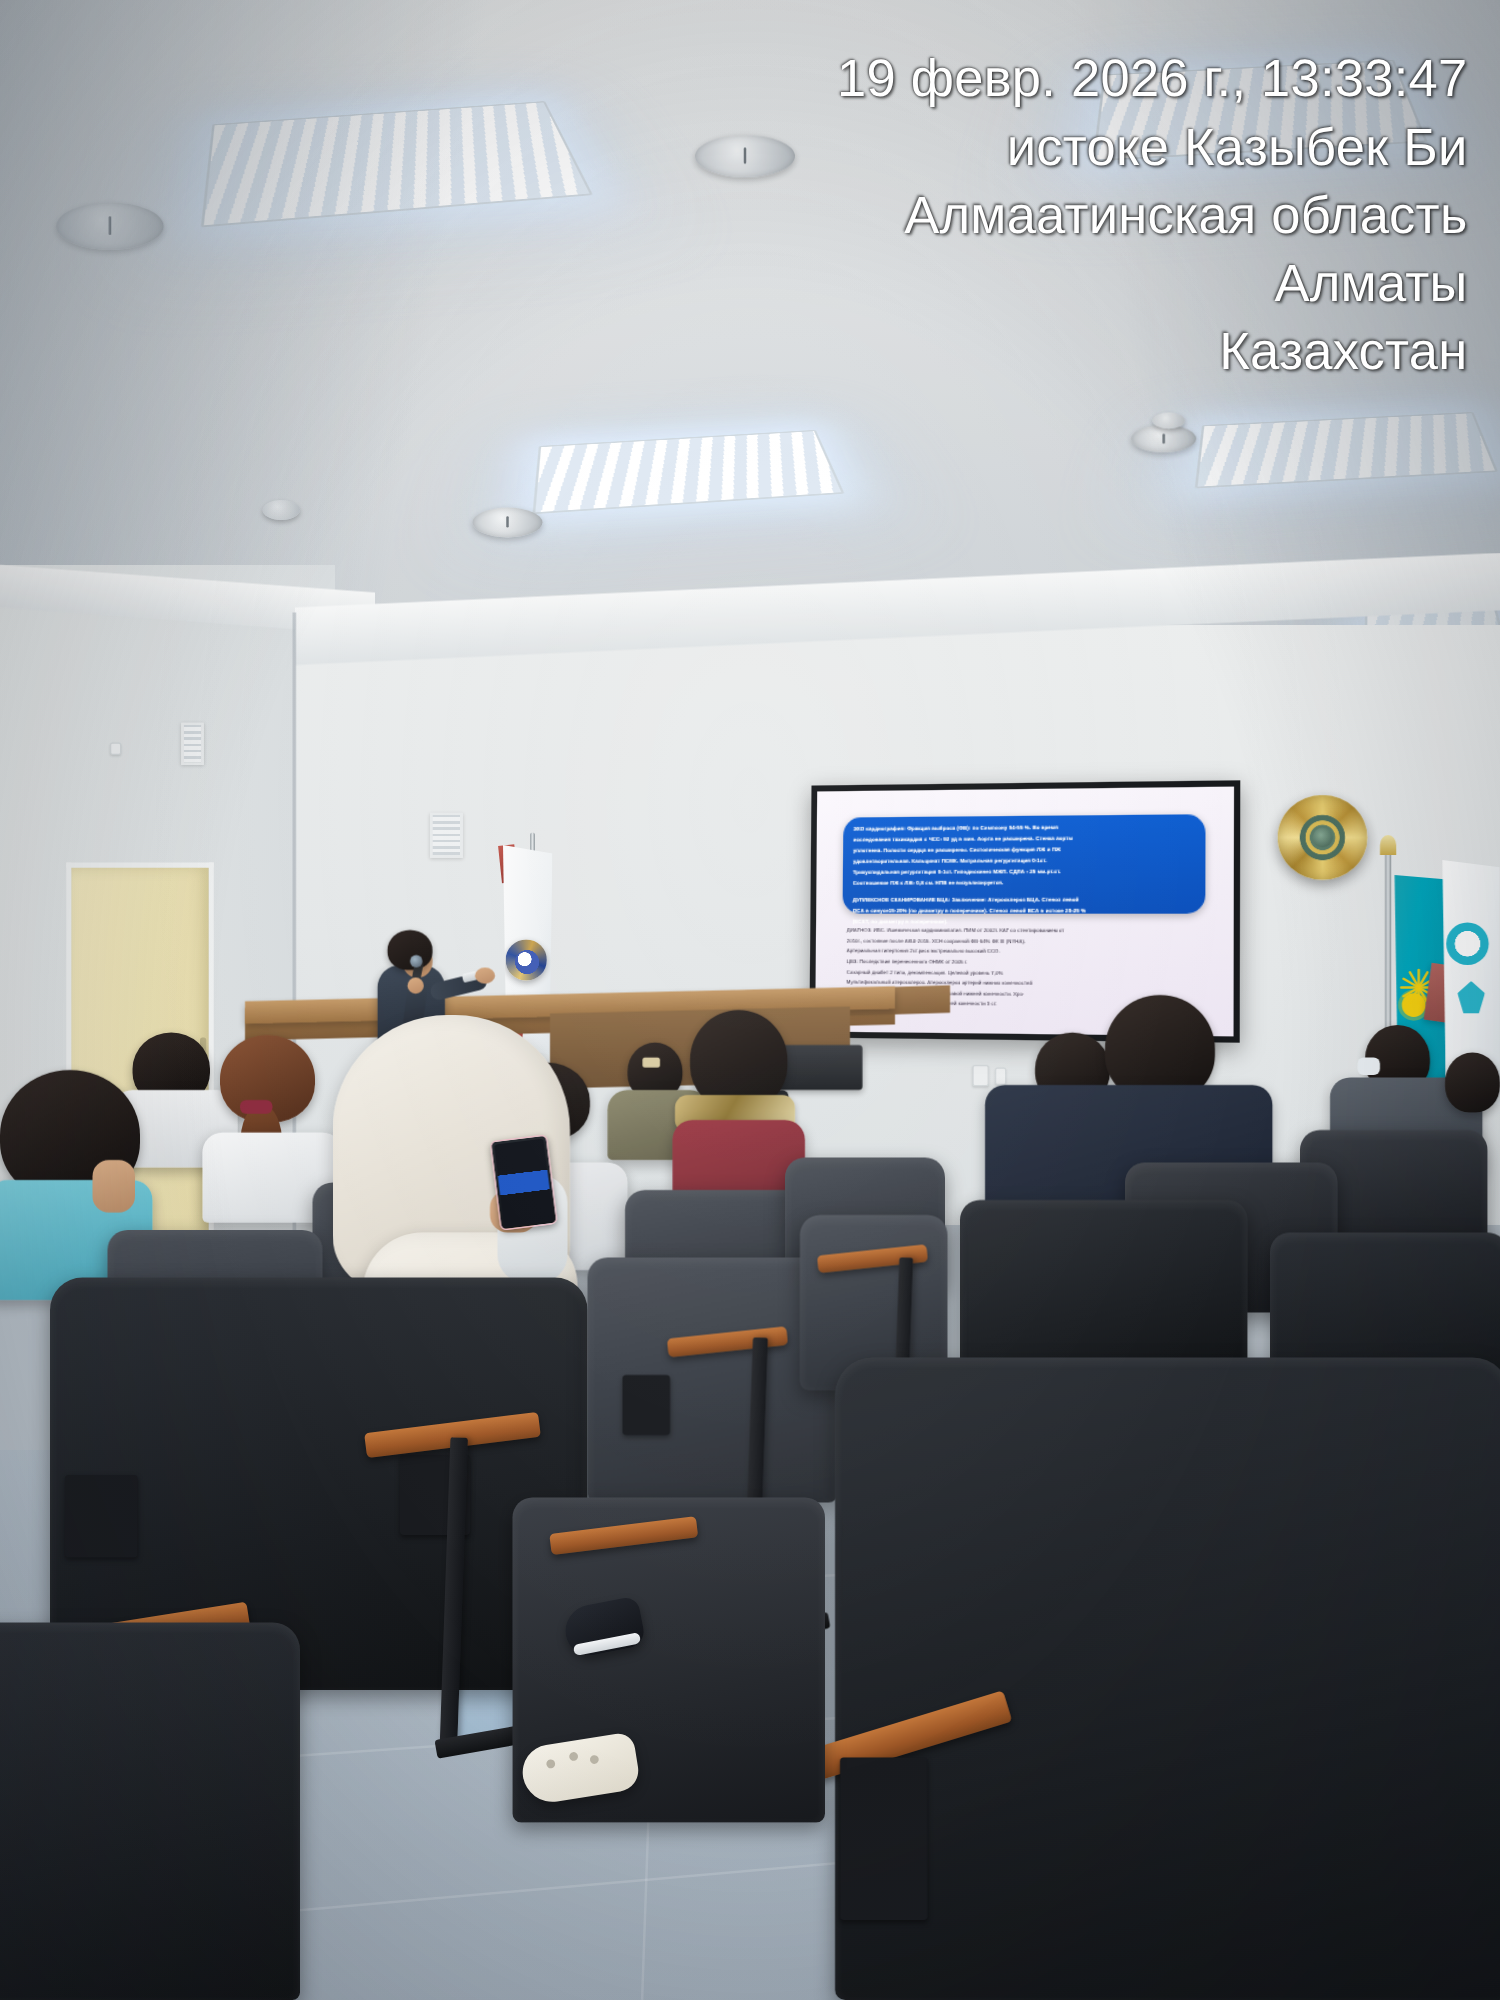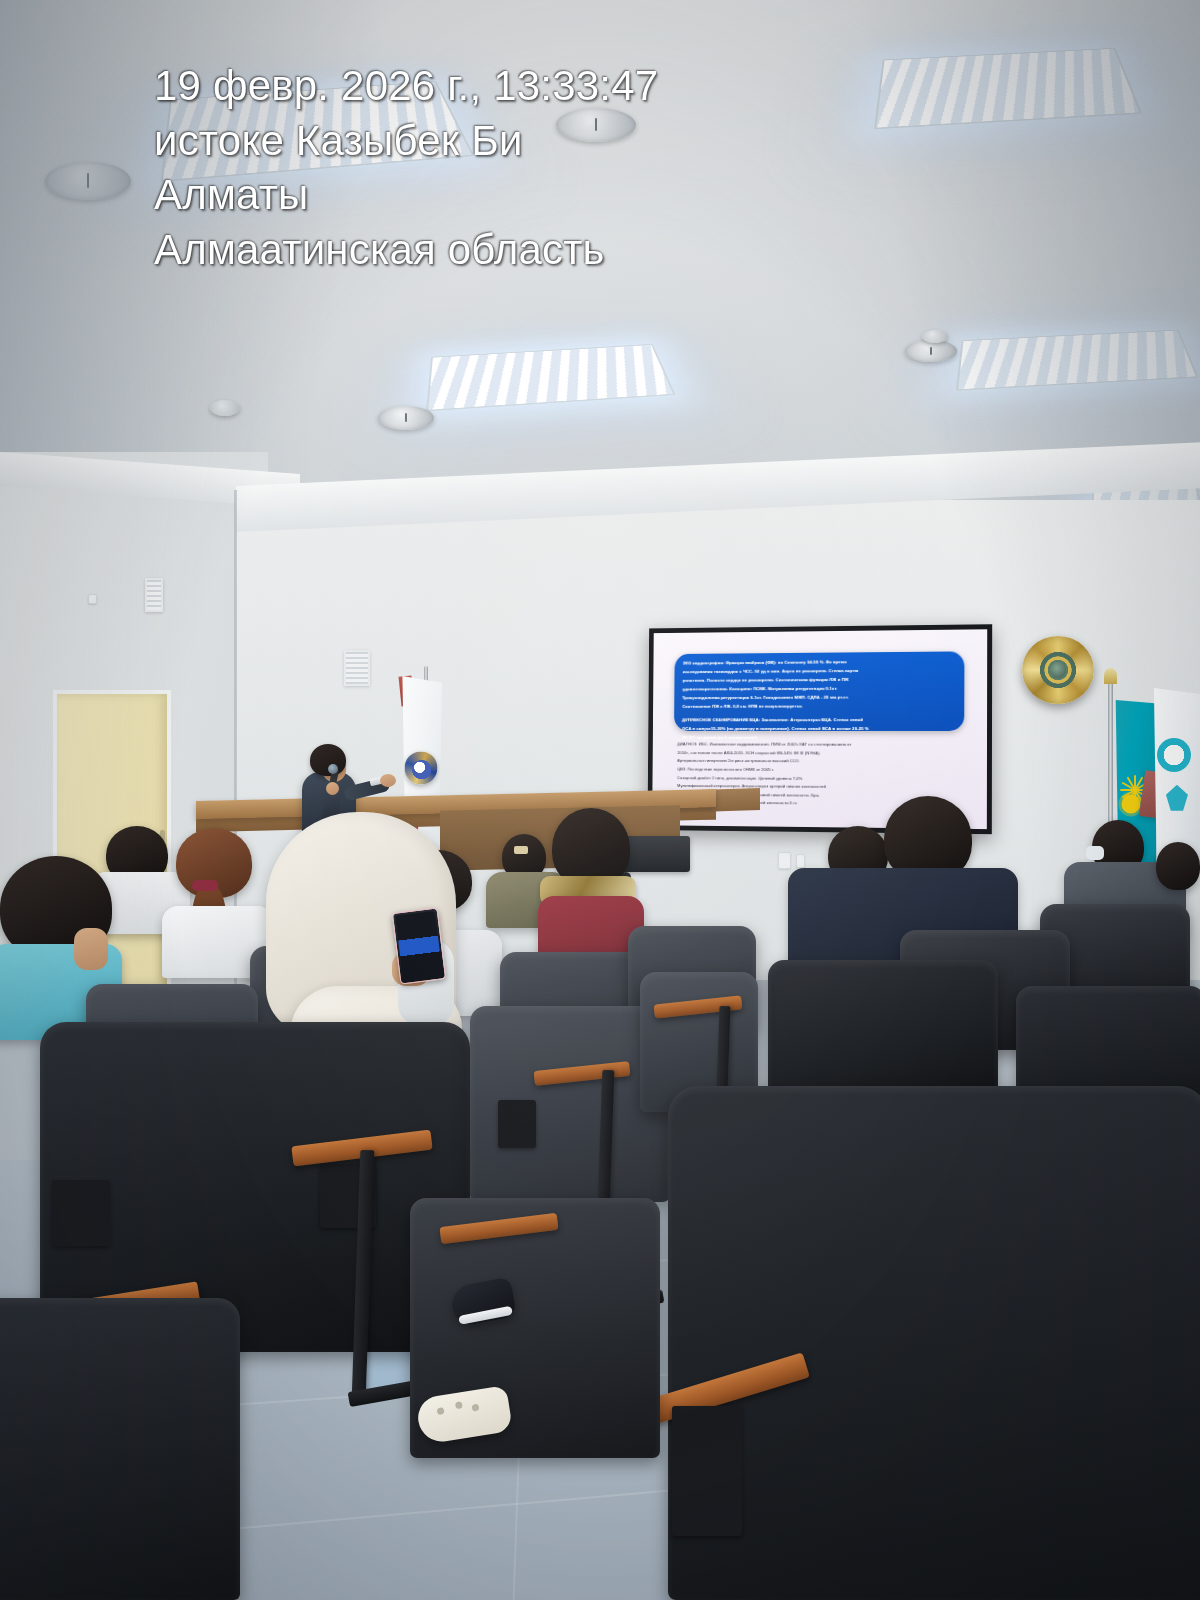--- a/index.html
+++ b/index.html
@@ -213,21 +213,21 @@
     background:linear-gradient(160deg,#f6f3ea,#ded9cb);transform:rotate(-9deg);
     box-shadow:0 4px 9px rgba(0,0,0,.3);}
   .croc i{position:absolute;width:7px;height:7px;border-radius:50%;background:#b9b4a6;}
   .sneaker{left:452px;top:1282px;width:62px;height:40px;border-radius:22px 12px 14px 20px;
     background:linear-gradient(160deg,#242830,#0f1116);transform:rotate(-11deg);
     box-shadow:0 4px 8px rgba(0,0,0,.35);}
   .sneaker::after{content:"";position:absolute;left:6%;bottom:2px;width:88%;height:9px;
     border-radius:10px;background:linear-gradient(180deg,#f2f4f6,#cfd4d8);}
 
   
-  #stampWrap{right:26px;top:59px;width:1020px;pointer-events:none;}
+  #stampWrap{right:26px;top:36px;width:1020px;text-align:right;pointer-events:none;}
   #stampWrap div{
     color:#ffffff;font-size:42px;line-height:1.30;font-weight:400;
     letter-spacing:.2px;
     text-shadow:
       0 0 2px rgba(0,0,0,.62),
       1.6px 1.6px 2.4px rgba(0,0,0,.55),
       -1.1px -1.1px 2px rgba(0,0,0,.42);
   }
 
   
@@ -455,17 +455,18 @@
     <i style="left:22%;top:26%"></i>
       <i style="left:42%;top:20%"></i>
       <i style="left:60%;top:30%"></i>
   </div>
 
   <div class="abs" id="grade"></div>
 
   <div class="abs" id="stampWrap">
     <div>19 февр. 2026 г., 13:33:47</div>
     <div>истоке Казыбек Би</div>
+    <div>Алмаатинская область</div>
     <div>Алматы</div>
-    <div>Алмаатинская область</div>
+    <div>Казахстан</div>
   </div>
 
 </div>
 
 </body></html>

